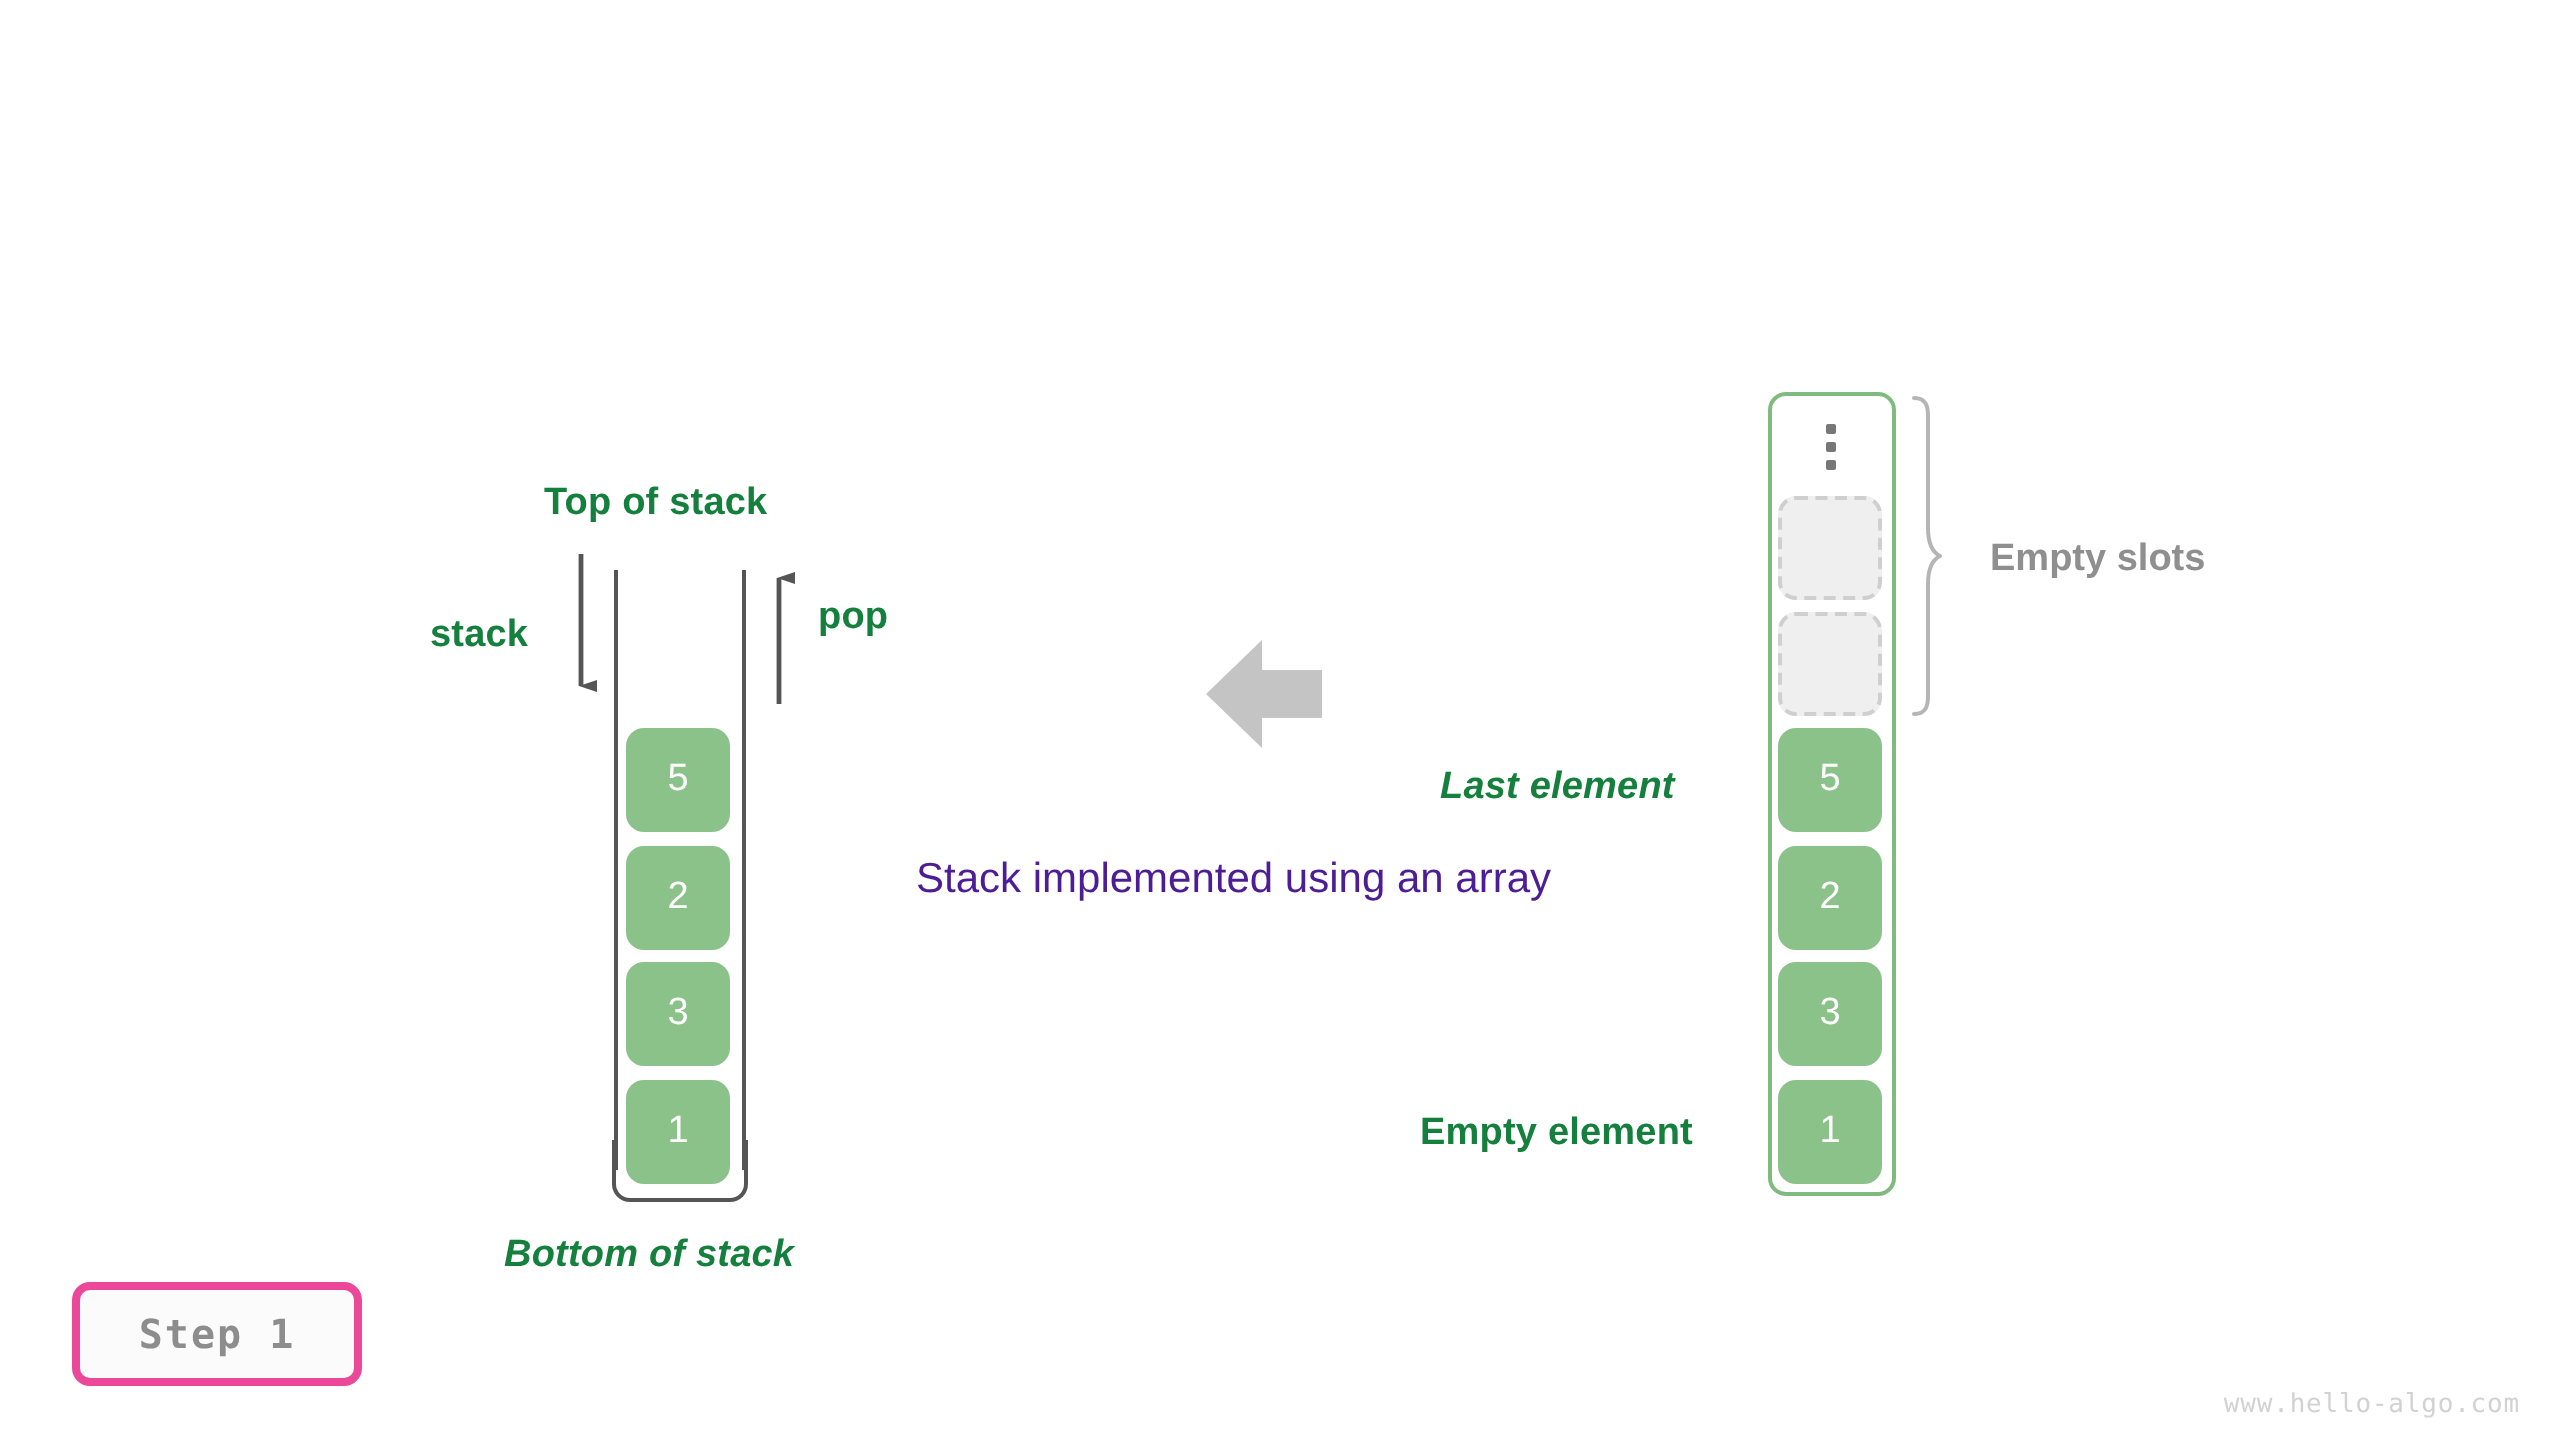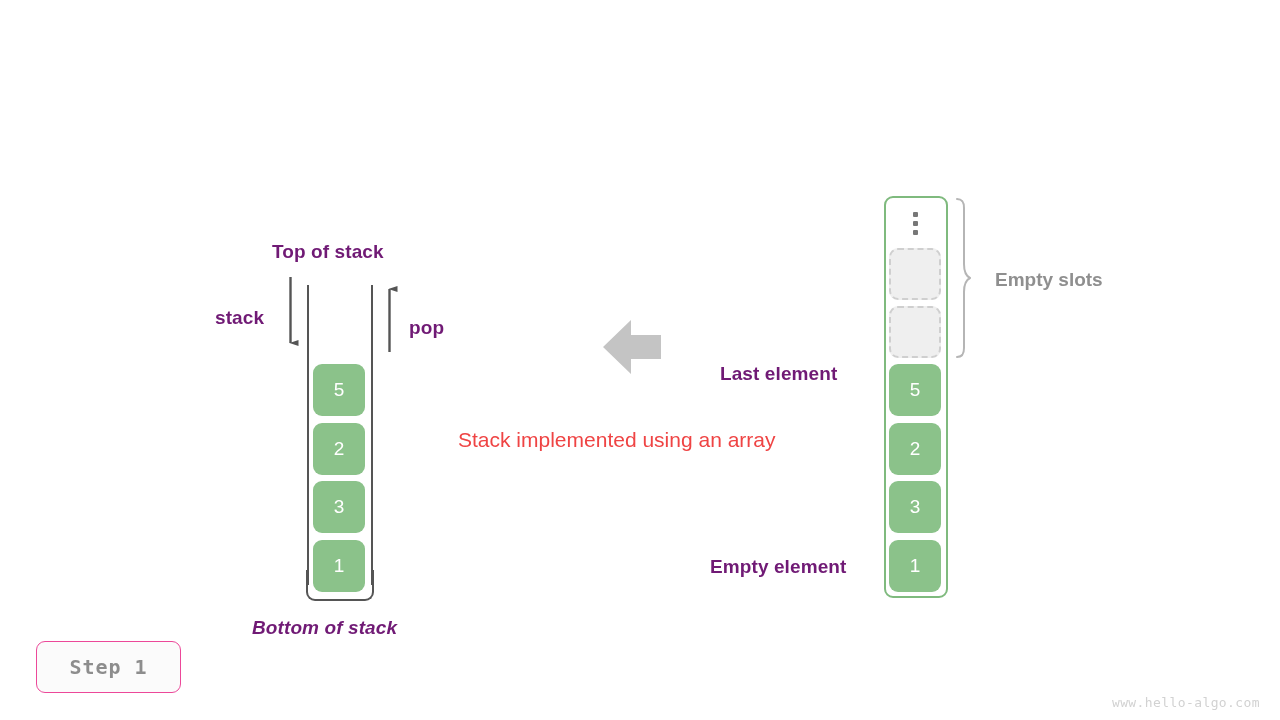--- a/index.html
+++ b/index.html
@@ -18,38 +18,38 @@
     width: 1280px;
     height: 720px;
   }
 
   
   .lbl-dark {
     position: absolute;
     font-family: "Liberation Sans", sans-serif;
     font-weight: bold;
     font-size: 19px;
-    color: #701a75;
+    color: #15803d;
     white-space: nowrap;
     letter-spacing: 0.1px;
   }
   .lbl-gray {
     position: absolute;
     font-family: "Liberation Sans", sans-serif;
     font-weight: bold;
     font-size: 19px;
     color: #8f8f8f;
     white-space: nowrap;
   }
   .caption {
     position: absolute;
     font-family: "Liberation Sans", sans-serif;
     font-weight: normal;
     font-size: 21px;
-    color: #ef4444;
+    color: #4c1d95;
     white-space: nowrap;
   }
 
   
   .stack-rail {
     position: absolute;
     width: 2px;
     background: #555555;
   }
   .stack-bottom {
@@ -107,21 +107,21 @@
     background: #777777;
   }
 
   
   .step-badge {
     position: absolute;
     left: 36px;
     top: 641px;
     width: 145px;
     height: 52px;
-    border: 1px solid #ec4899;
+    border: 4px solid #ec4899;
     border-radius: 9px;
     background: #fbfbfb;
     display: flex;
     align-items: center;
     justify-content: center;
     font-family: "DejaVu Sans Mono", monospace;
     font-size: 20px;
     font-weight: bold;
     color: #8d8d8d;
     letter-spacing: 1px;
@@ -153,21 +153,21 @@
 </style>
 </head>
 <body>
 
 <div id="canvas">
 
   <div class="lbl-dark" style="left:272px; top:241px;">Top of stack</div>
 
   <div class="lbl-dark" style="left:215px; top:307px;">stack</div>
 
-  <div class="lbl-dark" style="left:409px; top:317px;">pop</div>
+  <div class="lbl-dark" style="left:409px; top:298px;">pop</div>
 
   <div class="stack-rail" style="left:307px; top:285px; height:300px;"></div>
   <div class="stack-rail" style="left:371px; top:285px; height:300px;"></div>
   <div class="stack-bottom" style="left:306px; top:570px; width:68px; height:31px;"></div>
 
   <div class="cell" style="left:313px; top:364px;">5</div>
   <div class="cell" style="left:313px; top:423px;">2</div>
   <div class="cell" style="left:313px; top:481px;">3</div>
   <div class="cell" style="left:313px; top:540px;">1</div>
 
@@ -184,21 +184,21 @@
   <div class="cell-empty" style="left:889px; top:248px;"></div>
   <div class="cell-empty" style="left:889px; top:306px;"></div>
 
   <div class="cell" style="left:889px; top:364px;">5</div>
   <div class="cell" style="left:889px; top:423px;">2</div>
   <div class="cell" style="left:889px; top:481px;">3</div>
   <div class="cell" style="left:889px; top:540px;">1</div>
 
   <div class="lbl-gray" style="left:995px; top:269px;">Empty slots</div>
 
-  <div class="lbl-dark" style="left:720px; top:363px;">Last element</div>
+  <div class="lbl-dark" style="left:720px; top:383px;font-style:italic;">Last element</div>
 
   <div class="lbl-dark" style="left:710px; top:556px;">Empty element</div>
 
   <svg class="svg-layer" viewBox="0 0 1280 720">
     <defs>
       <marker id="arrowDown" markerWidth="10" markerHeight="10" refX="3" refY="8" orient="auto" markerUnits="userSpaceOnUse">
         <path d="M0,0 L3,9 L6,0 Z" fill="#555555"></path>
       </marker>
       <marker id="arrowUp" markerWidth="10" markerHeight="10" refX="3" refY="1" orient="auto" markerUnits="userSpaceOnUse">
         <path d="M0,9 L3,0 L6,9 Z" fill="#555555"></path>

